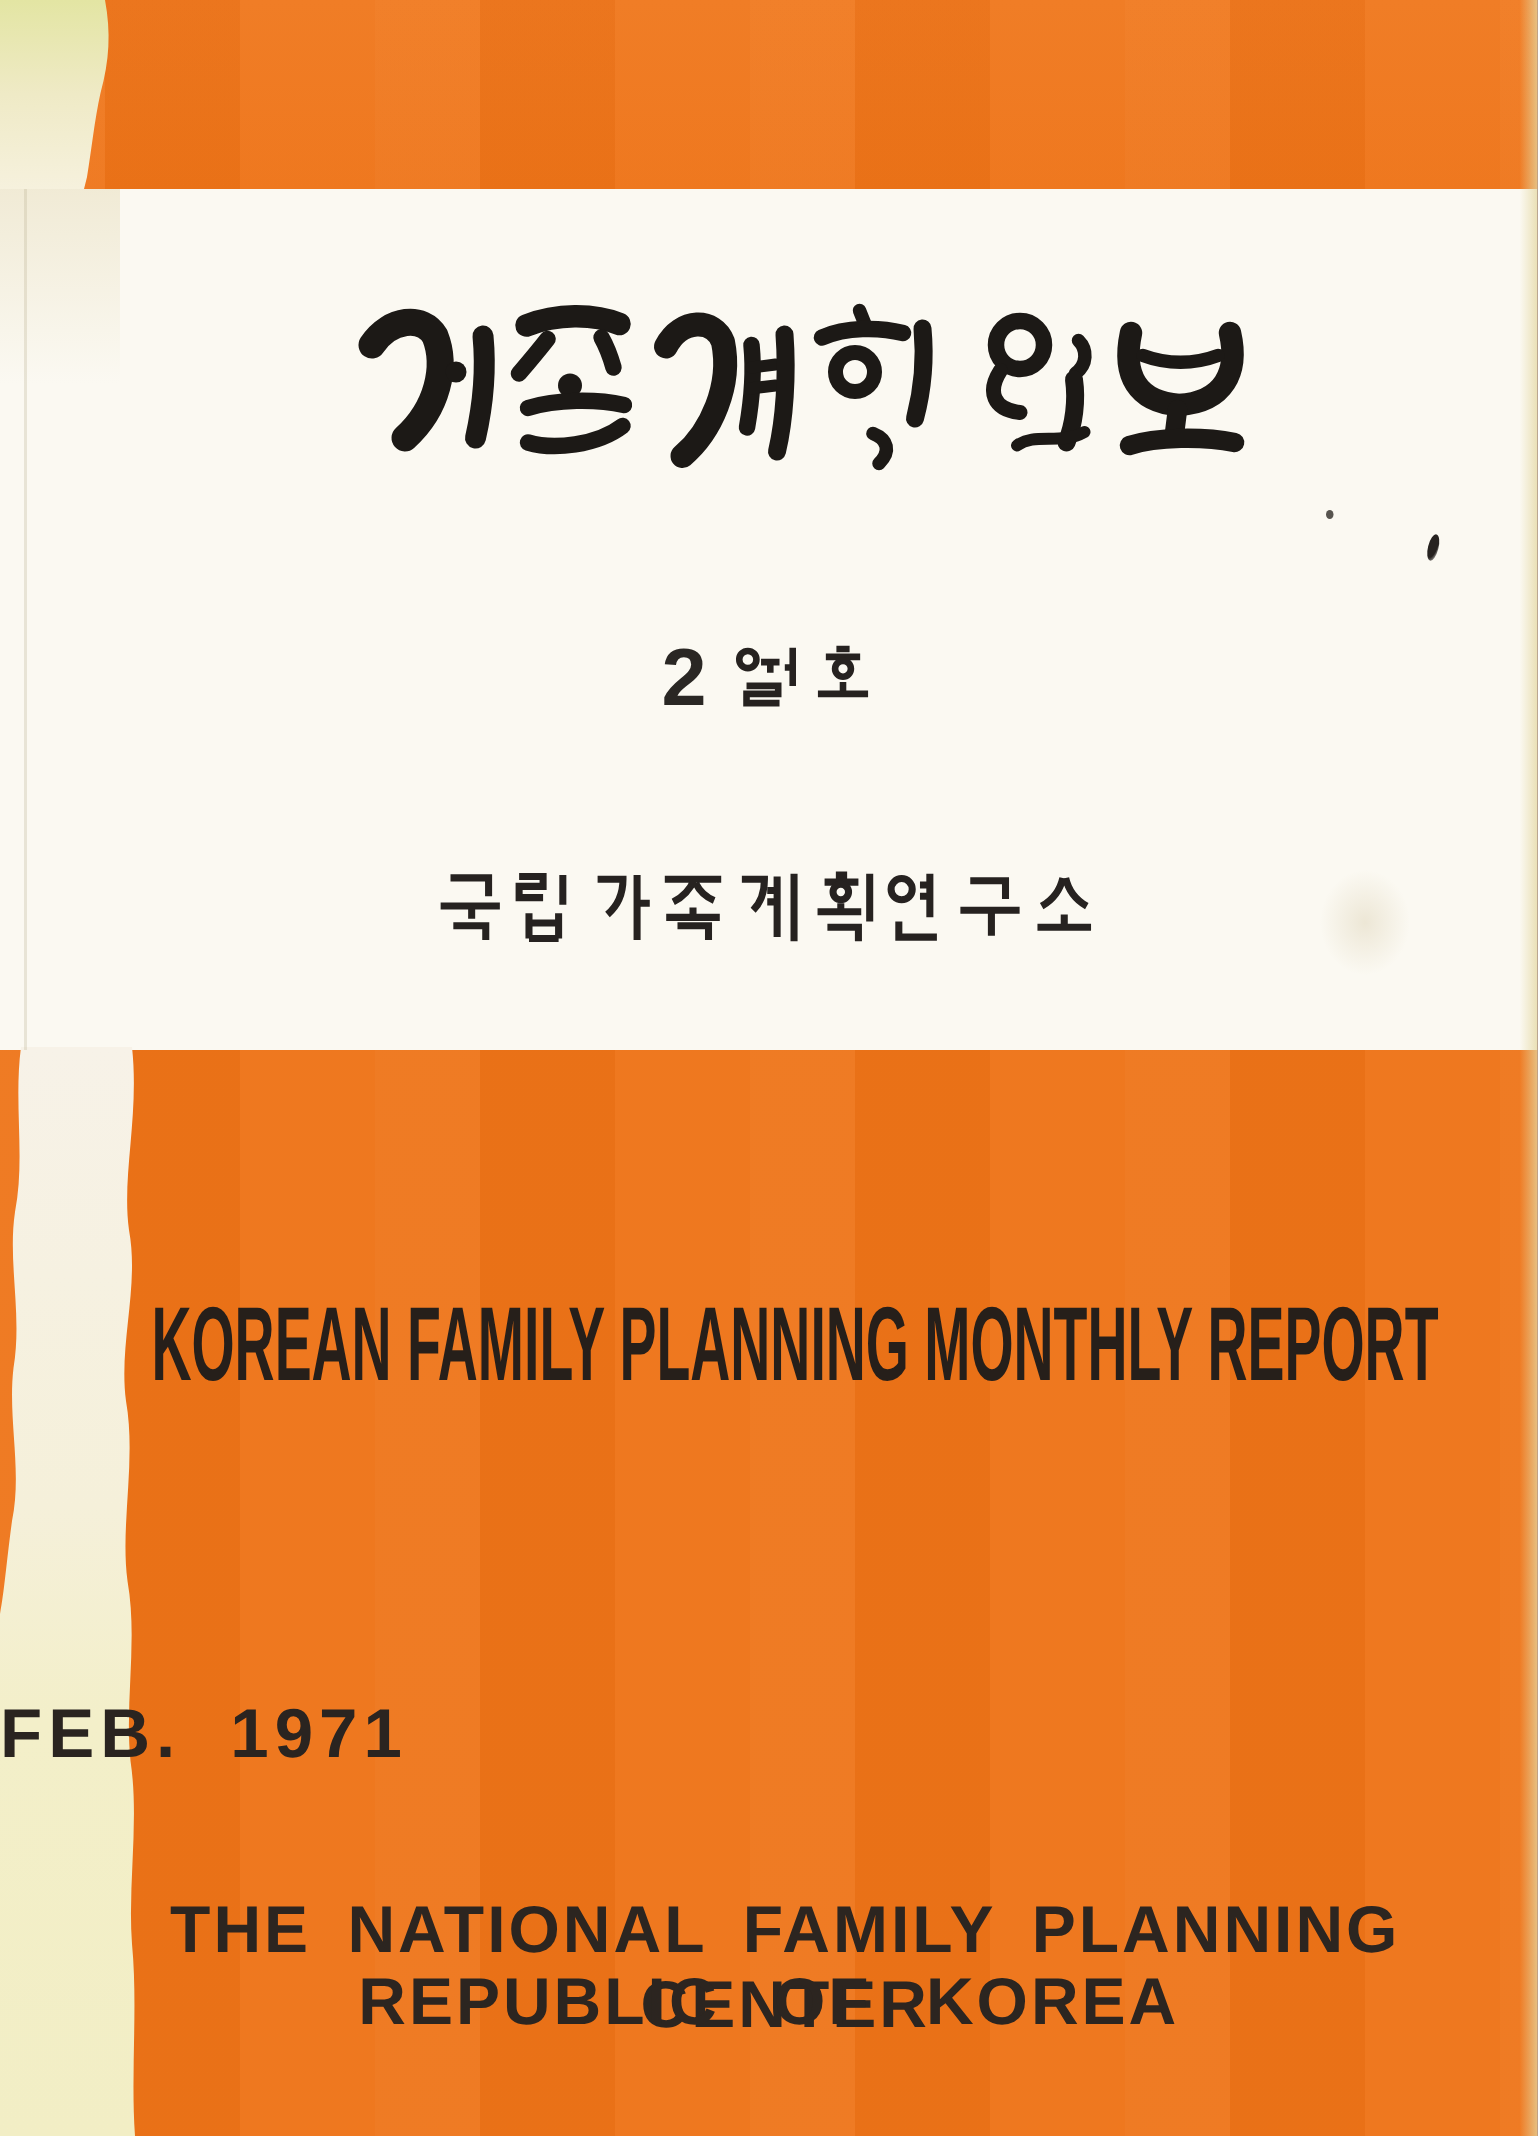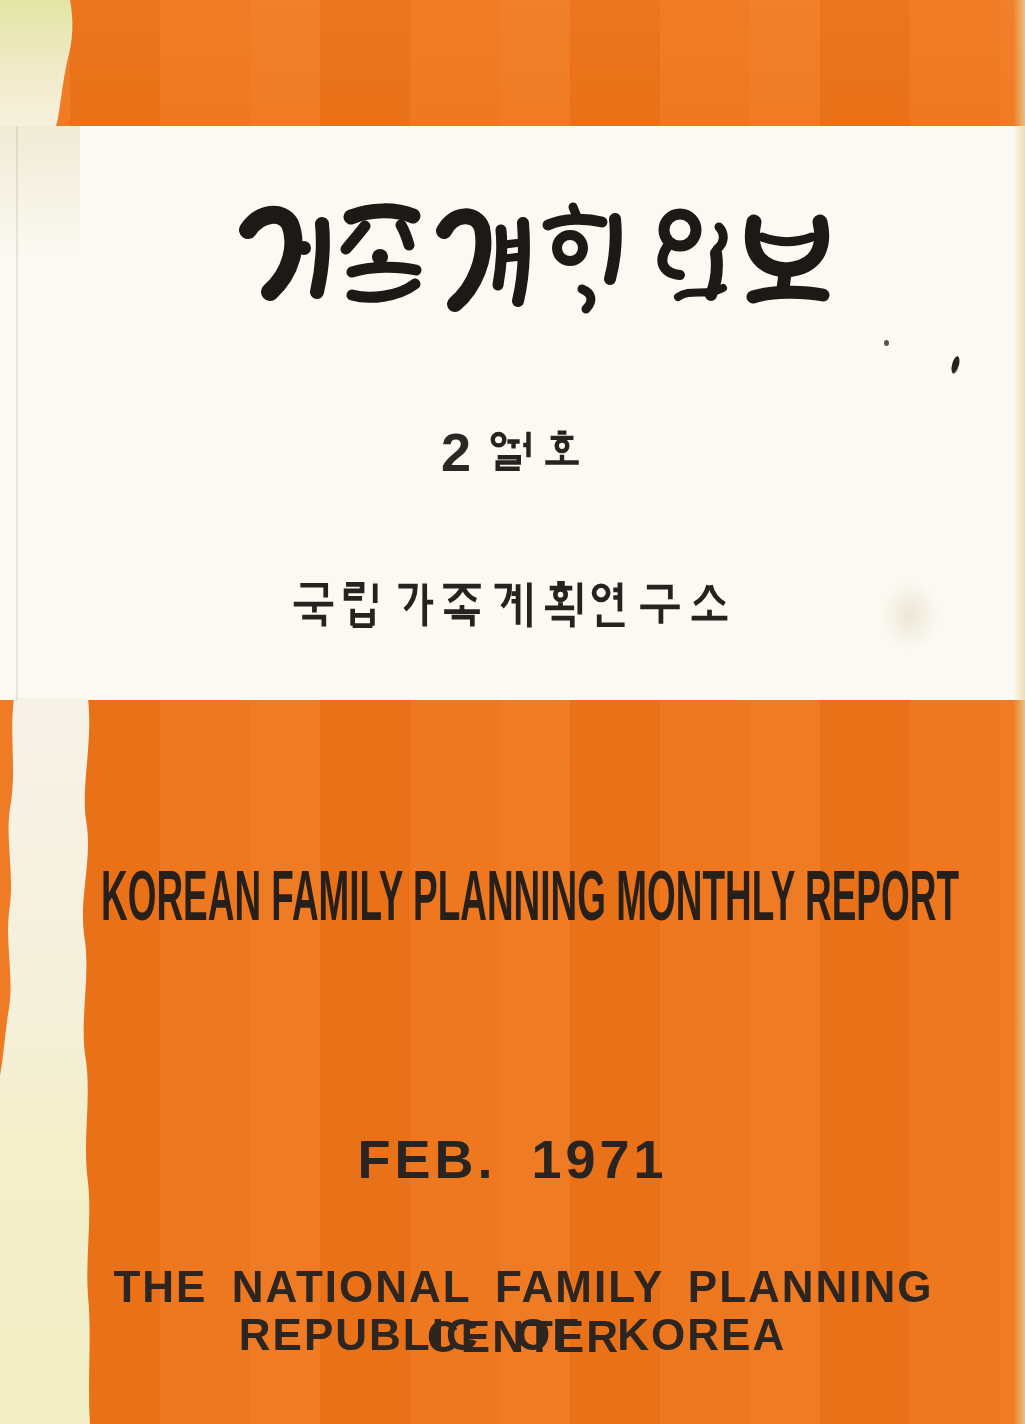--- a/index.html
+++ b/index.html
@@ -51,22 +51,22 @@
   .issue-number{
     font-size:54px;font-weight:600;color:#2a2724;line-height:48px;
     letter-spacing:1px;
   }
   .publisher-kr{
     position:absolute;left:0;top:580px;width:100%;
     display:flex;justify-content:center;
   }
   .title-en-svg{position:absolute;left:0;top:850px;}
   .date-line{
-    position:absolute;left:0;top:1128px;width:100%;text-align:center;
-    font-size:54px;font-weight:bold;color:#2a2420;
+    position:absolute;left:0;top:1128px;width:100%;text-align:left;
+    font-size:46px;font-weight:bold;color:#2a2420;
     letter-spacing:4px;word-spacing:16px;
   }
   .pub-en{
     position:absolute;left:0;width:100%;text-align:center;
     font-size:44px;font-weight:bold;color:#2c2520;
     letter-spacing:2px;
   }
   .pub-en-1{top:1262px;word-spacing:10px;padding-left:22px;box-sizing:border-box;}
   .pub-en-2{top:1310px;word-spacing:22px;}
   .sr{

